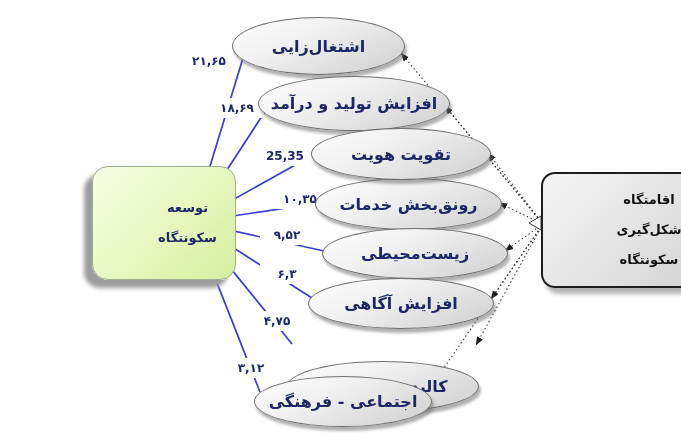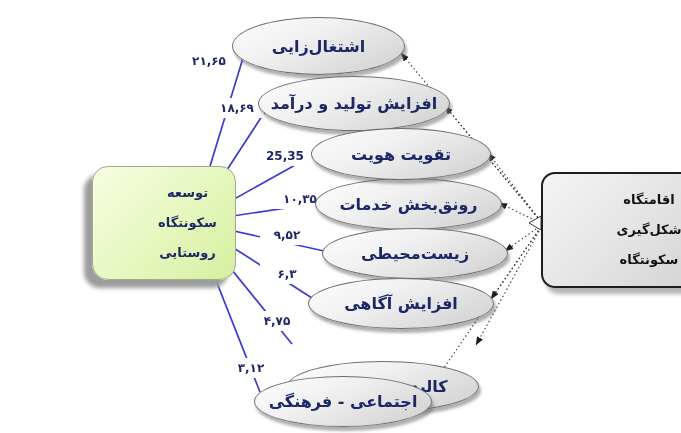--- a/index.html
+++ b/index.html
@@ -121,21 +121,20 @@
   <div id="f6" class="ellipse">
     <span>کالبدی - معماری</span>
   </div>
   <div id="f7" class="ellipse">
     <span>اجتماعی - فرهنگی</span>
   </div>
 
   <div id="left-node" class="node">
     <span>توسعه</span>
     <span>سکونتگاه</span>
-    <span>روستایی</span>
   </div>
 
   <div id="right-node" class="node">
     <span>اقامتگاه</span>
     <span>شکل‌گیری</span>
     <span>سکونتگاه</span>
   </div>
 
 </div>
 

